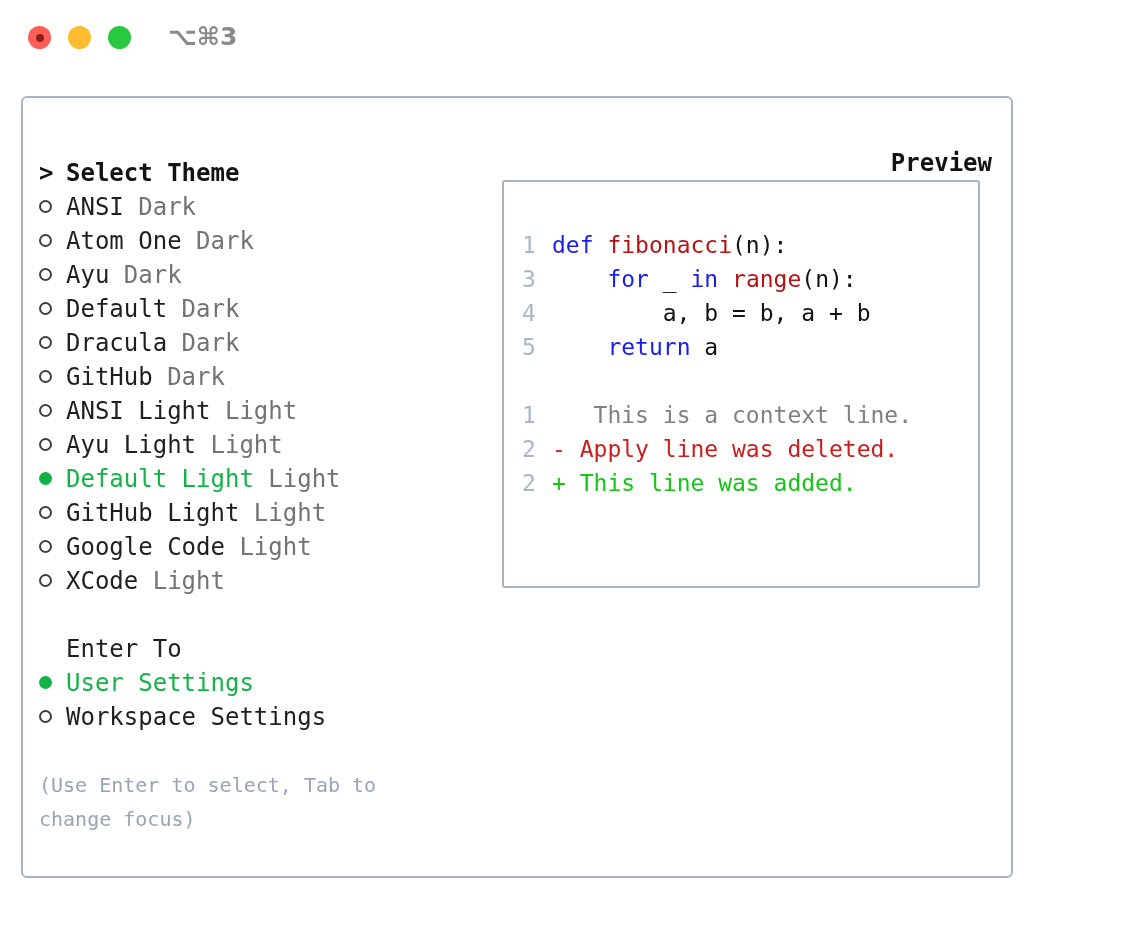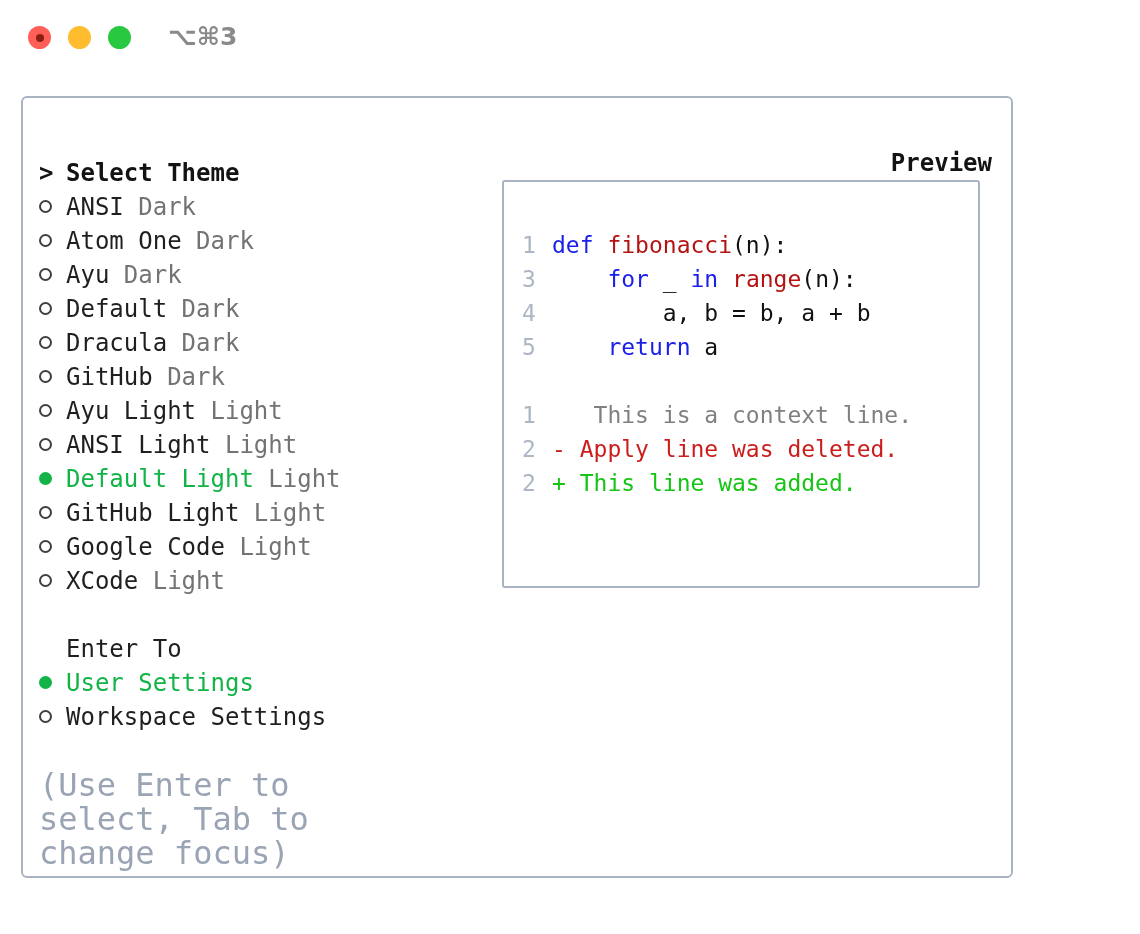--- a/index.html
+++ b/index.html
@@ -137,21 +137,21 @@
   .section-head {
     font-size: 24px;
     line-height: 34px;
     color: #1f1f1f;
     white-space: pre;
     margin-top: 34px;
   }
   .section-head .caret { display: inline-block; width: 27px; }
 
   .hint {
-    font-size: 32px;
+    font-size: 20px;
     line-height: 34px;
     color: #9aa4b4;
     margin-top: 34px;
     width: 400px;
   }
 
   
   .right-col {
     position: absolute;
     left: 479px;
@@ -213,22 +213,22 @@
 
       <div class="list-header"><span class="caret">&gt;</span><span>Select Theme</span></div>
 
       <div id="theme-items">
           <div class="opt"><span class="marker"><span class="radio"></span></span><span class="opt-name">ANSI</span><span> </span><span class="opt-cat">Dark</span></div>
           <div class="opt"><span class="marker"><span class="radio"></span></span><span class="opt-name">Atom One</span><span> </span><span class="opt-cat">Dark</span></div>
           <div class="opt"><span class="marker"><span class="radio"></span></span><span class="opt-name">Ayu</span><span> </span><span class="opt-cat">Dark</span></div>
           <div class="opt"><span class="marker"><span class="radio"></span></span><span class="opt-name">Default</span><span> </span><span class="opt-cat">Dark</span></div>
           <div class="opt"><span class="marker"><span class="radio"></span></span><span class="opt-name">Dracula</span><span> </span><span class="opt-cat">Dark</span></div>
           <div class="opt"><span class="marker"><span class="radio"></span></span><span class="opt-name">GitHub</span><span> </span><span class="opt-cat">Dark</span></div>
+          <div class="opt"><span class="marker"><span class="radio"></span></span><span class="opt-name">ANSI Light</span><span> </span><span class="opt-cat">Light</span></div>
           <div class="opt"><span class="marker"><span class="radio"></span></span><span class="opt-name">Ayu Light</span><span> </span><span class="opt-cat">Light</span></div>
-          <div class="opt"><span class="marker"><span class="radio"></span></span><span class="opt-name">ANSI Light</span><span> </span><span class="opt-cat">Light</span></div>
           <div class="opt selected"><span class="marker"><span class="radio"></span></span><span class="opt-name">Default Light</span><span> </span><span class="opt-cat">Light</span></div>
           <div class="opt"><span class="marker"><span class="radio"></span></span><span class="opt-name">GitHub Light</span><span> </span><span class="opt-cat">Light</span></div>
           <div class="opt"><span class="marker"><span class="radio"></span></span><span class="opt-name">Google Code</span><span> </span><span class="opt-cat">Light</span></div>
           <div class="opt"><span class="marker"><span class="radio"></span></span><span class="opt-name">XCode</span><span> </span><span class="opt-cat">Light</span></div>
         </div>
 
       <div class="section-head"><span class="caret"></span><span>Enter To</span></div>
 
       <div id="apply-items">
           <div class="opt selected"><span class="marker"><span class="radio"></span></span><span class="opt-name">User Settings</span></div>

